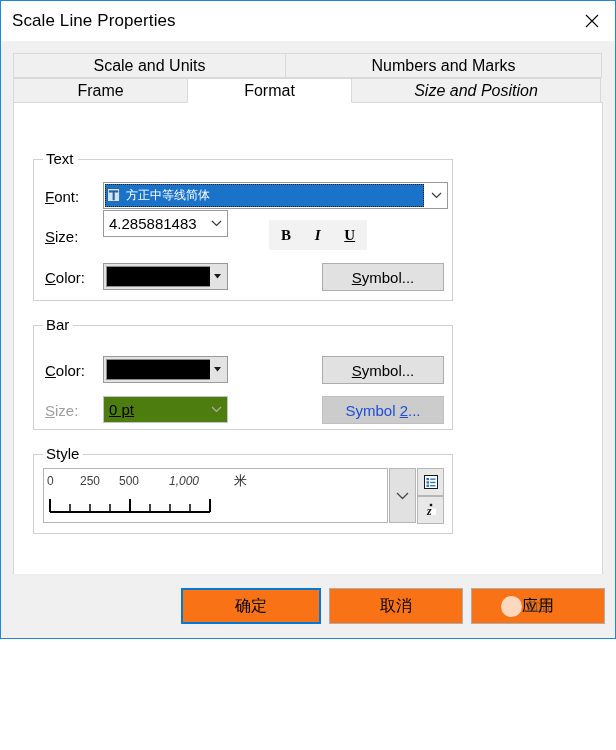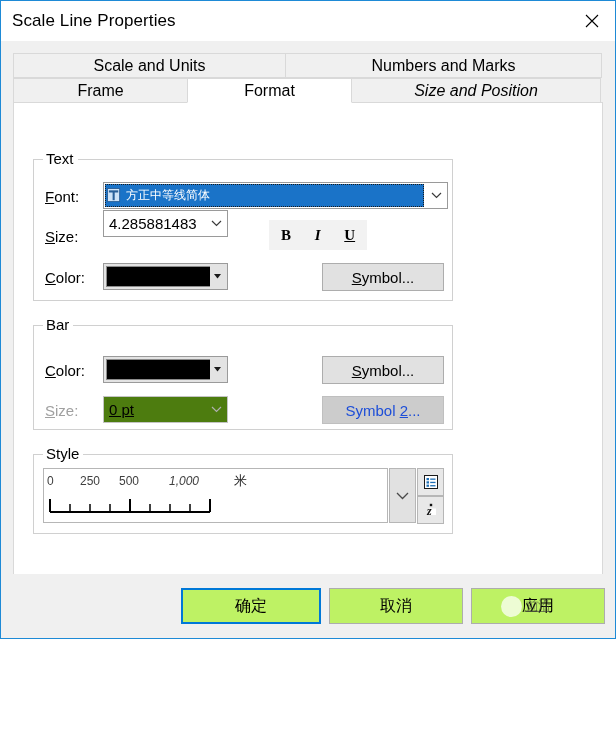--- a/index.html
+++ b/index.html
@@ -319,21 +319,21 @@
     position: absolute;
     left: 0; right: 0; bottom: 0;
     height: 64px;
     background: #f0f0f0;
   }
   .fbtn {
     position: absolute;
     box-sizing: border-box;
     top: 14px;
     height: 36px;
-    background: #bef264;
+    background: #f97316;
     border: 1px solid #adadad;
     font-size: 16px;
     color: #000;
     display: flex;
     align-items: center;
     justify-content: center;
   }
   .fbtn.default { border: 2px solid #0078d7; }
   #btn-ok     { left: 180px; width: 140px; }
   #btn-cancel { left: 328px; width: 134px; }

